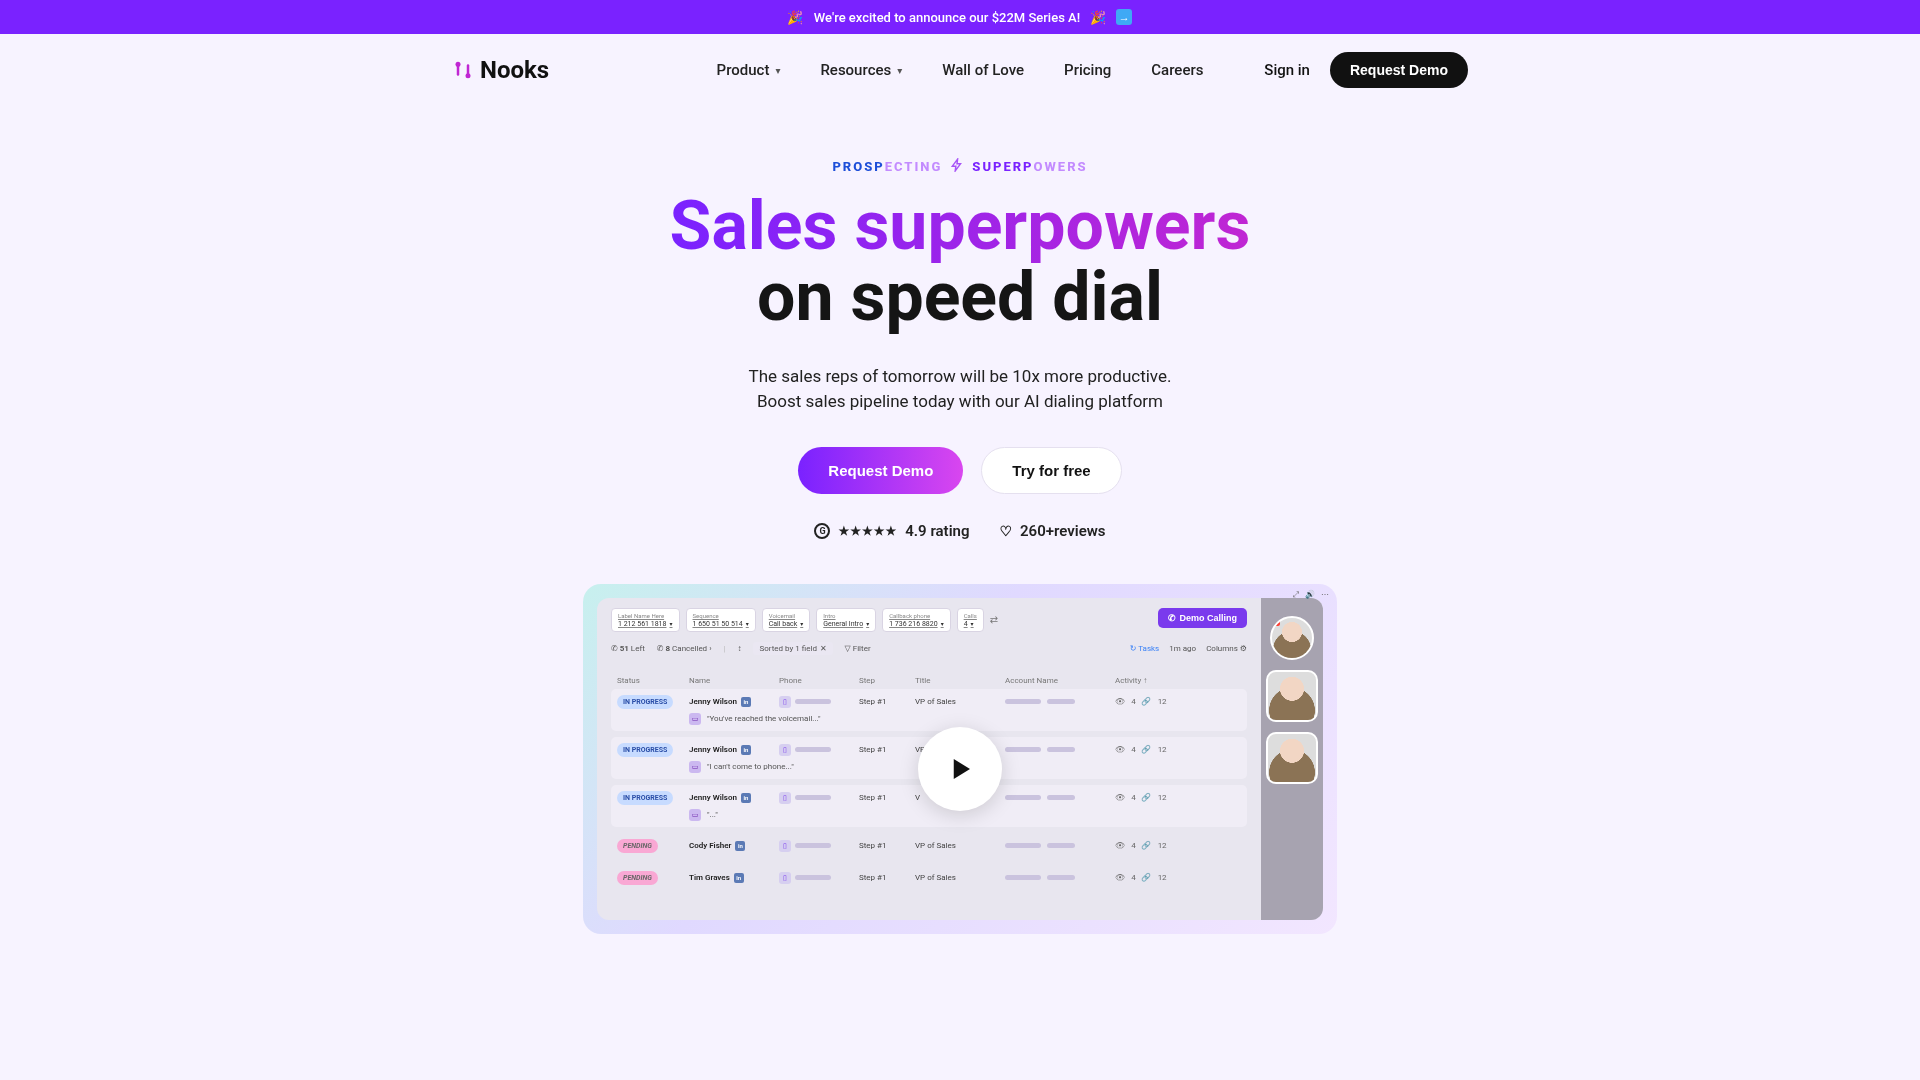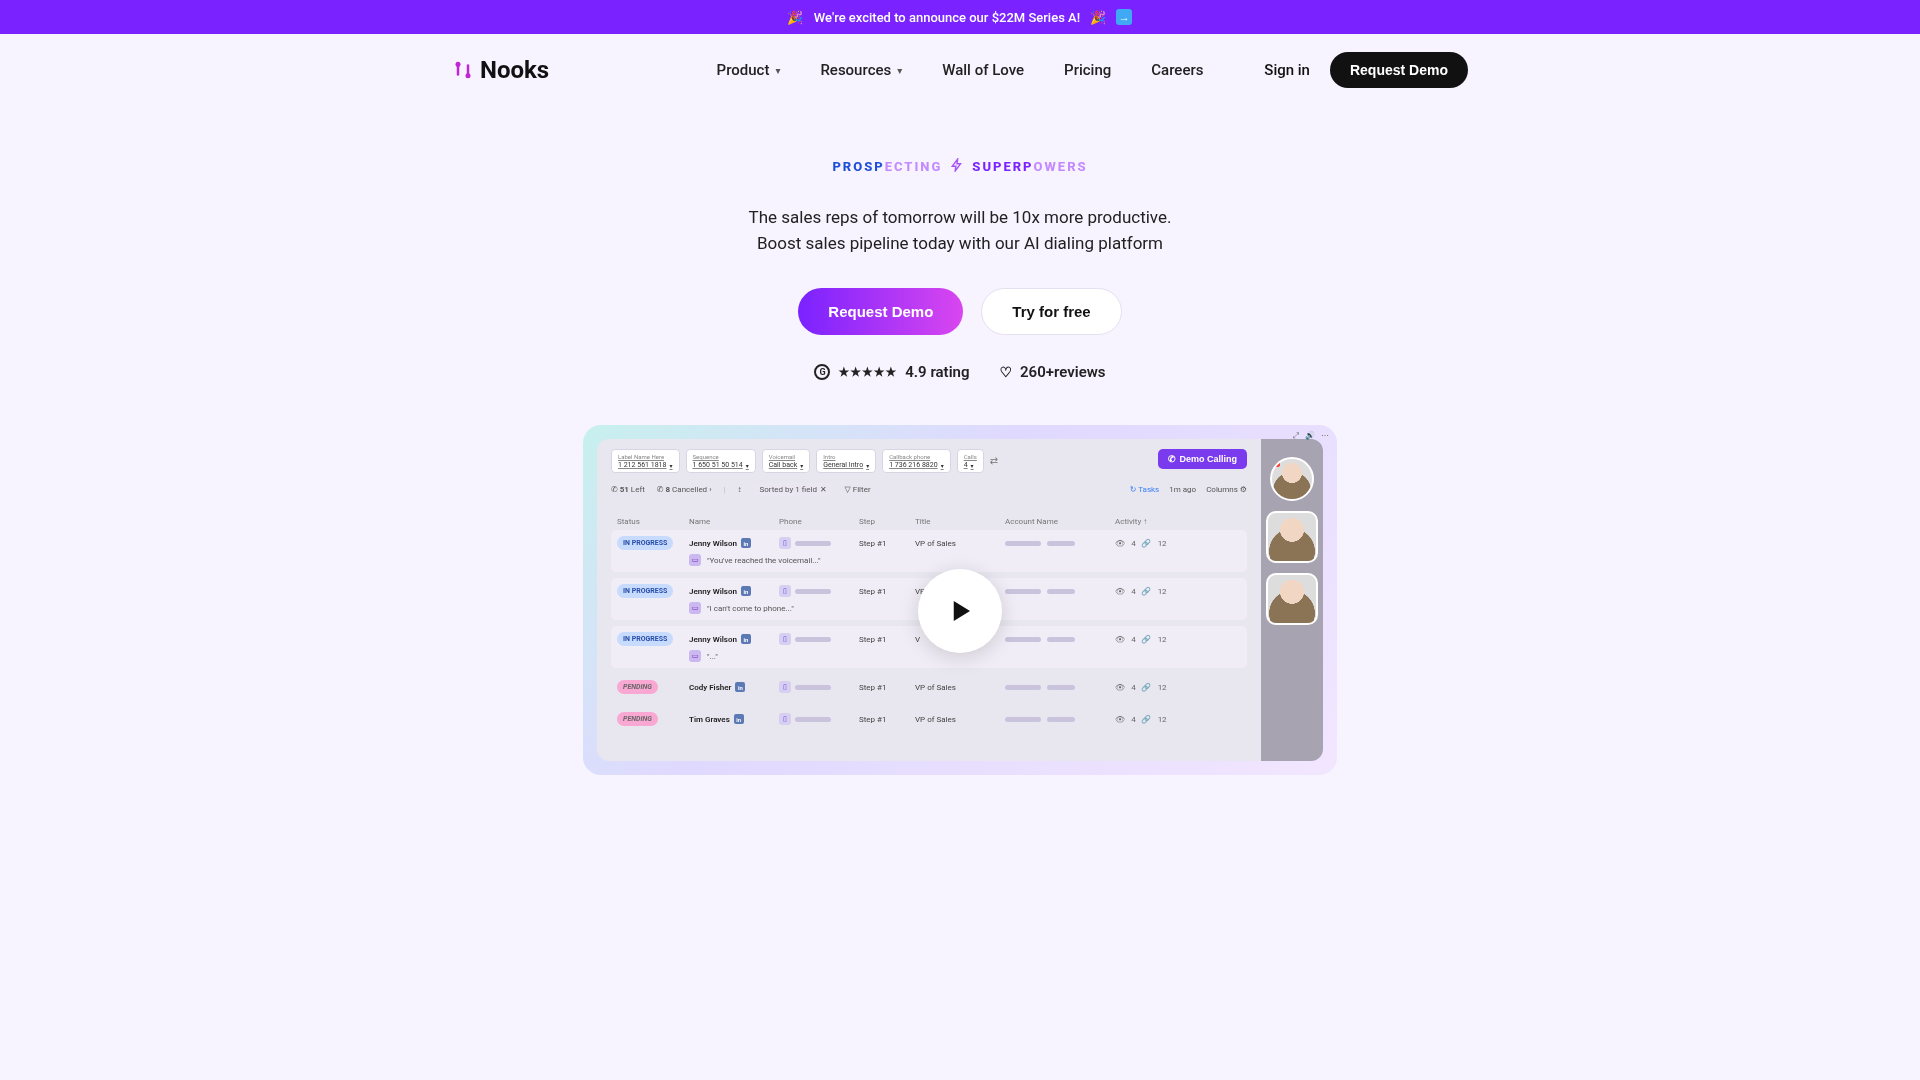--- a/index.html
+++ b/index.html
@@ -377,20 +377,24 @@
         <span class="w1a">PROSP</span><span class="w1b">ECTING</span>
       </span>
       <span class="bolt">
         <svg width="14" height="14" viewBox="0 0 24 24" fill="none" stroke="currentColor" stroke-width="2.5">
             <path d="M13 2 4 14h6l-1 8 9-12h-6l1-8z"></path>
           </svg>
       </span>
       <span>
         <span class="w2a">SUPERP</span><span class="w2b">OWERS</span>
       </span>
+    </div>
+    <div class="headline">
+      <span class="grad">Sales superpowers</span><br>
+      <span class="plain">on speed dial</span>
     </div>
     <div class="subhead">
       <span>The sales reps of tomorrow will be 10x more productive.</span><br>
       <span>Boost sales pipeline today with our AI dialing platform</span>
     </div>
     <div class="cta-row">
       <button class="btn-grad">Request Demo</button>
       <button class="btn-outline">Try for free</button>
     </div>
     <div class="social-row">

